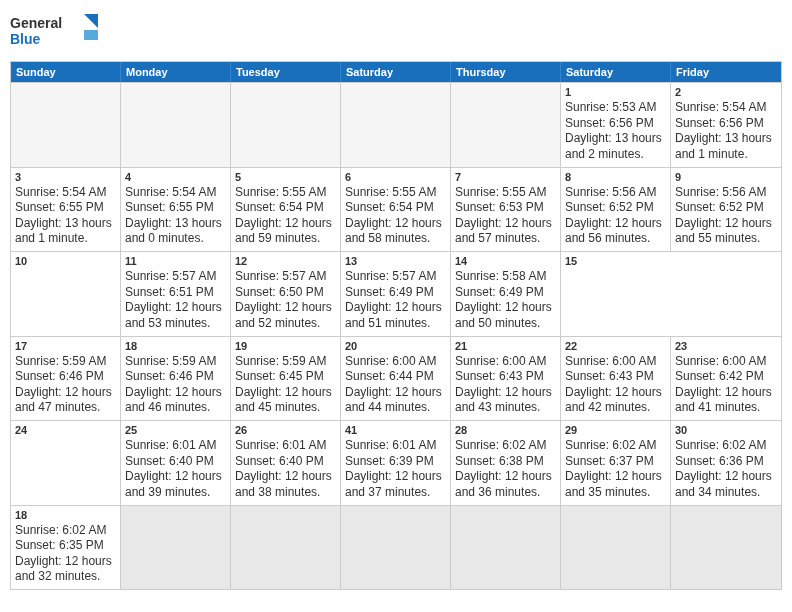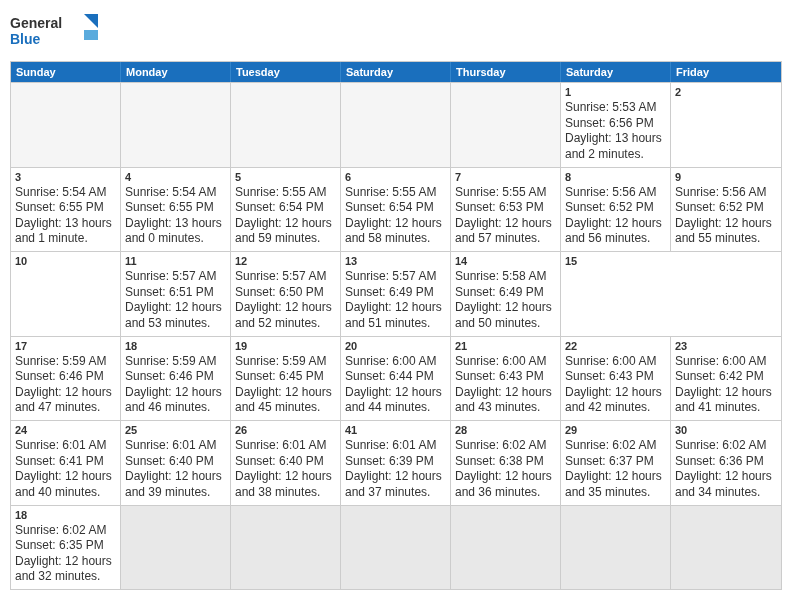--- a/index.html
+++ b/index.html
@@ -133,20 +133,23 @@
           <div class="cal-cell empty"></div>
           <div class="cal-cell empty"></div>
           <div class="cal-cell">
             <span class="day-number">1</span>
             <div class="cell-content">Sunrise: 5:53 AM
 Sunset: 6:56 PM
 Daylight: 13 hours and 2 minutes.</div>
           </div>
           <div class="cal-cell">
             <span class="day-number">2</span>
+            <div class="cell-content">Sunrise: 5:54 AM
+Sunset: 6:56 PM
+Daylight: 13 hours and 1 minute.</div>
           </div>
         </div>
         <div class="cal-row">
           <div class="cal-cell">
             <span class="day-number">3</span>
             <div class="cell-content">Sunrise: 5:54 AM
 Sunset: 6:55 PM
 Daylight: 13 hours and 1 minute.</div>
           </div>
           <div class="cal-cell">
@@ -258,23 +261,20 @@
           <div class="cal-cell">
             <span class="day-number">23</span>
             <div class="cell-content">Sunrise: 6:00 AM
 Sunset: 6:42 PM
 Daylight: 12 hours and 41 minutes.</div>
           </div>
         </div>
         <div class="cal-row">
           <div class="cal-cell">
             <span class="day-number">24</span>
-            <div class="cell-content">Sunrise: 6:01 AM
-Sunset: 6:41 PM
-Daylight: 12 hours and 40 minutes.</div>
           </div>
           <div class="cal-cell">
             <span class="day-number">25</span>
             <div class="cell-content">Sunrise: 6:01 AM
 Sunset: 6:40 PM
 Daylight: 12 hours and 39 minutes.</div>
           </div>
           <div class="cal-cell">
             <span class="day-number">26</span>
             <div class="cell-content">Sunrise: 6:01 AM

